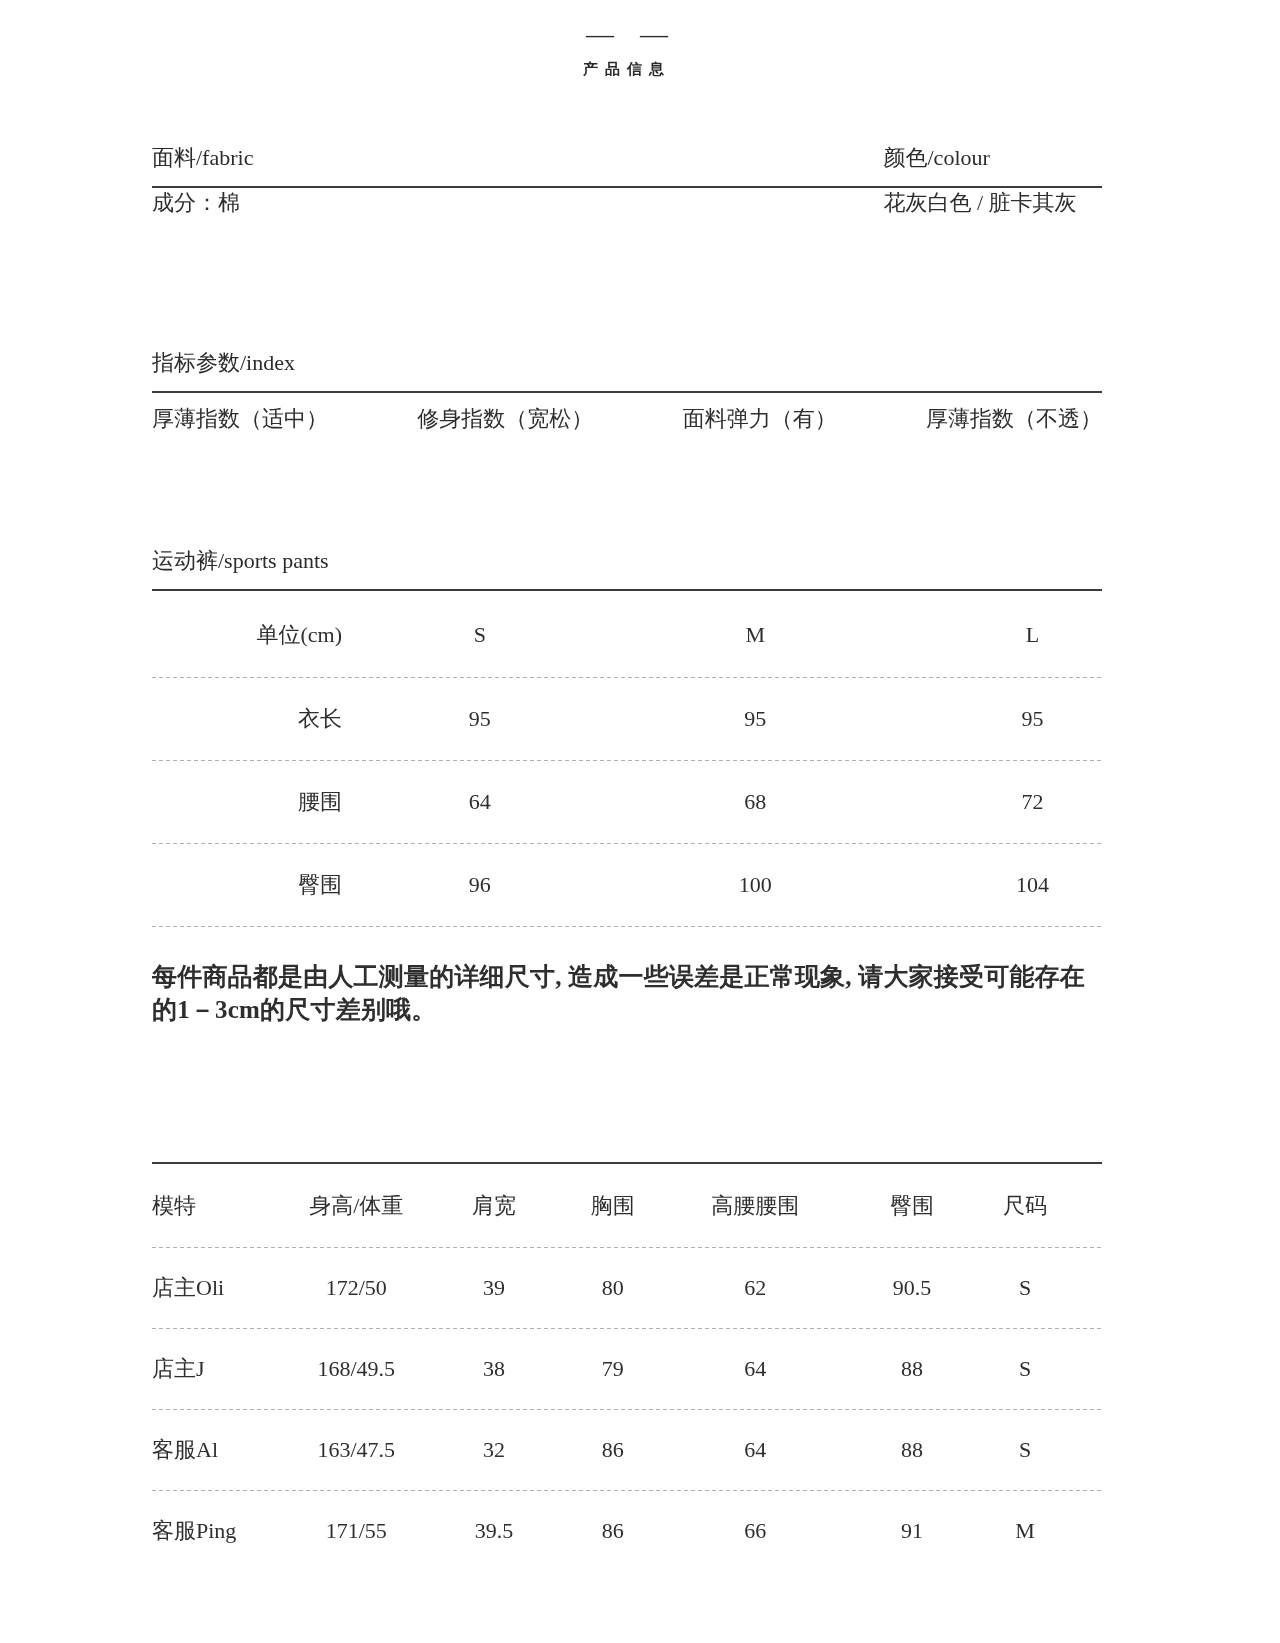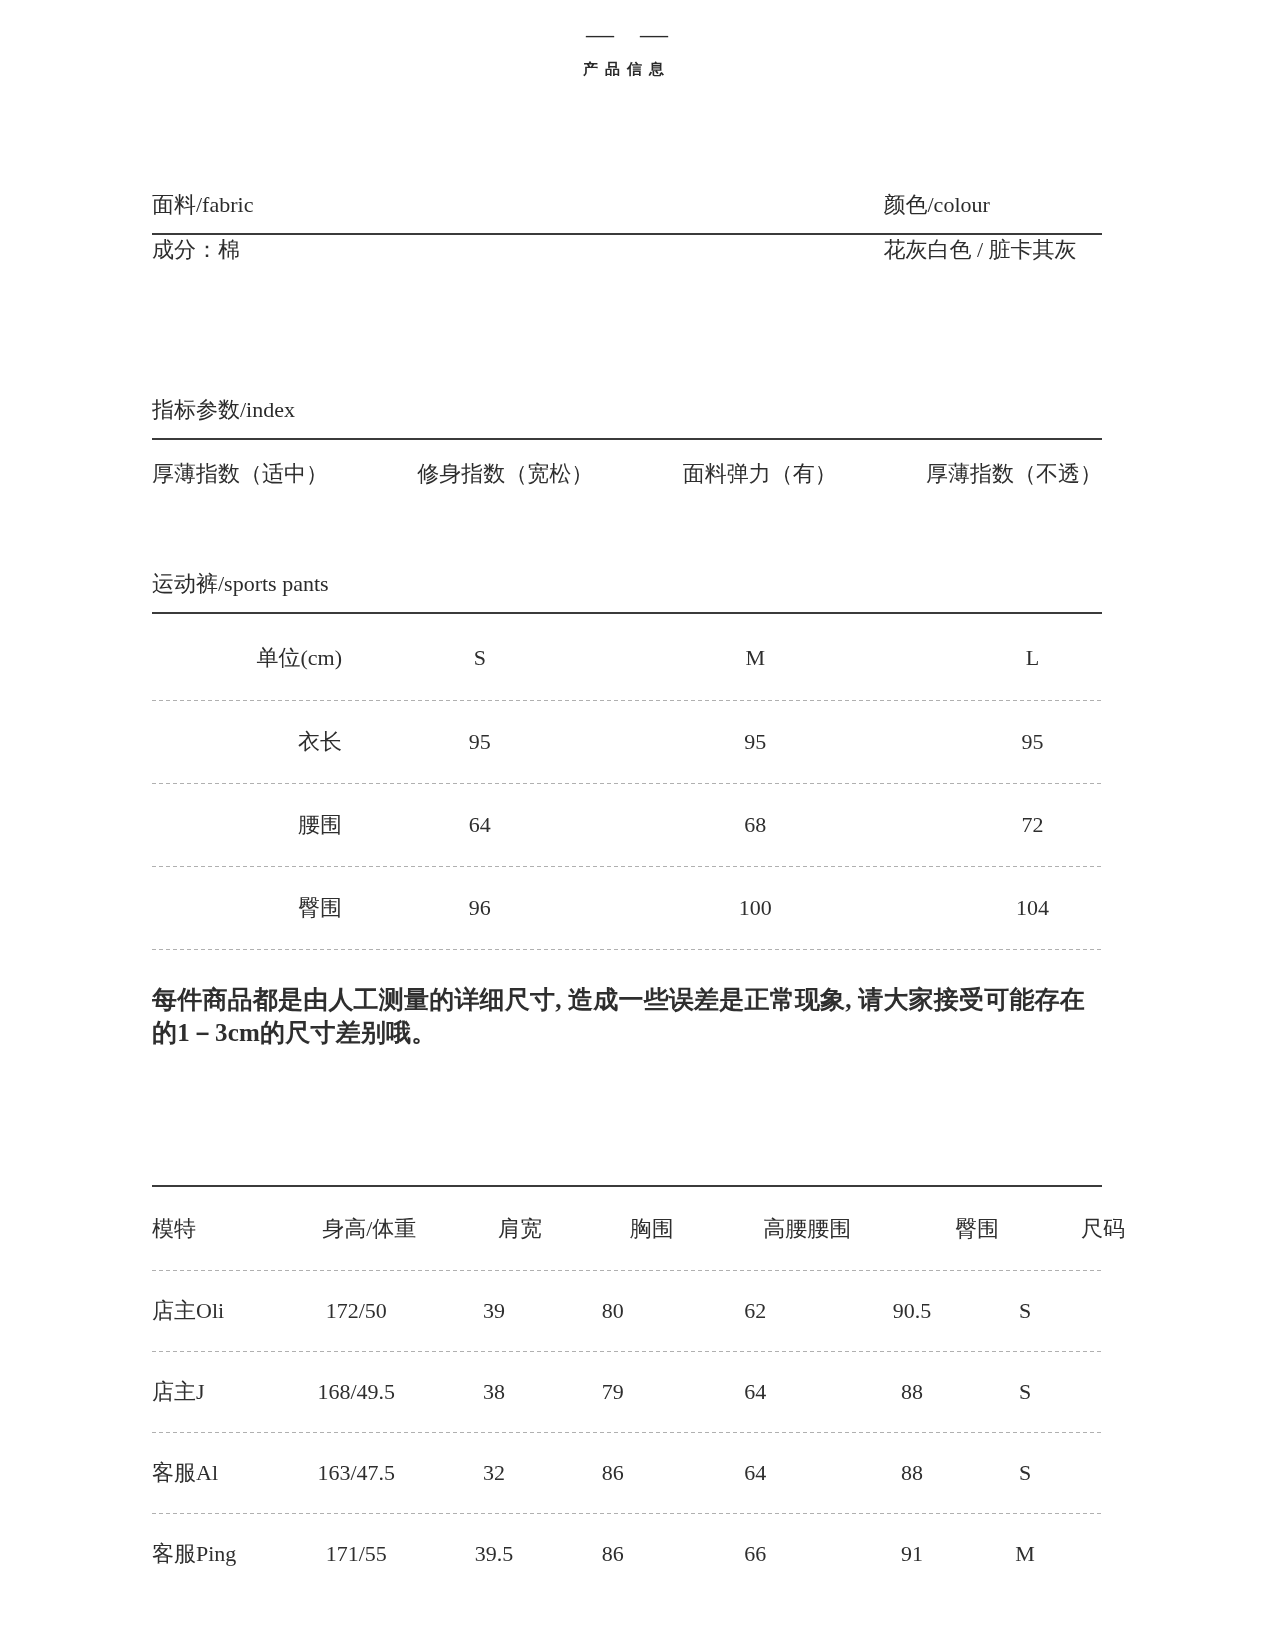--- a/index.html
+++ b/index.html
@@ -43,36 +43,36 @@
     background: #3b3b3b;
     margin-top: 13px;
   }
   .dash-line {
     height: 1px;
     background-image: repeating-linear-gradient(to right,
       #b0b0b0 0, #b0b0b0 4px, transparent 4px, transparent 7px);
   }
 
   
-  .fabric-section { margin-top: 111px; }
+  .fabric-section { margin-top: 64px; }
   .two-col { display: grid; grid-template-columns: 77% 23%; }
   .fabric-values { font-size: 22px; }
 
   
   .index-section { margin-top: 130px; }
   .index-row {
     display: flex;
     justify-content: space-between;
-    padding-top: 19px;
+    padding-top: 11px;
     font-size: 22px;
     gap: 12px;
   }
 
   
-  .size-section { margin-top: 80px; }
+  .size-section { margin-top: 112px; }
   .size-row {
     display: grid;
     grid-template-columns: 20% 29% 29% 22%;
     font-size: 22px;
     align-items: center;
   }
   .size-row .cell { text-align: center; }
   .size-row .cell.first { text-align: right; }
   .size-row .cell.last { padding-left: 70px; }
   .size-head { padding: 29px 0 27px 0; }
@@ -91,21 +91,21 @@
   .tryon-section { margin-top: 136px; }
   .tryon-row {
     display: grid;
     grid-template-columns: 13% 17% 12% 13% 17% 16% 12%;
     font-size: 22px;
     align-items: center;
   }
   .tryon-row .cell { text-align: center; }
   .tryon-row .cell.first { text-align: left; }
   .tryon-row .cell.last { padding-right: 40px; }
-  .tryon-head { padding: 27px 0 26px 0; gap: 13px; }
+  .tryon-head { padding: 27px 0 26px 0; }
   .tryon-data { padding: 25px 0; }
 </style>
 </head>
 <body>
 
 <div class="content">
 
   <div class="page-header">
     <div class="title-line">
       <span class="title-dash">—</span>

